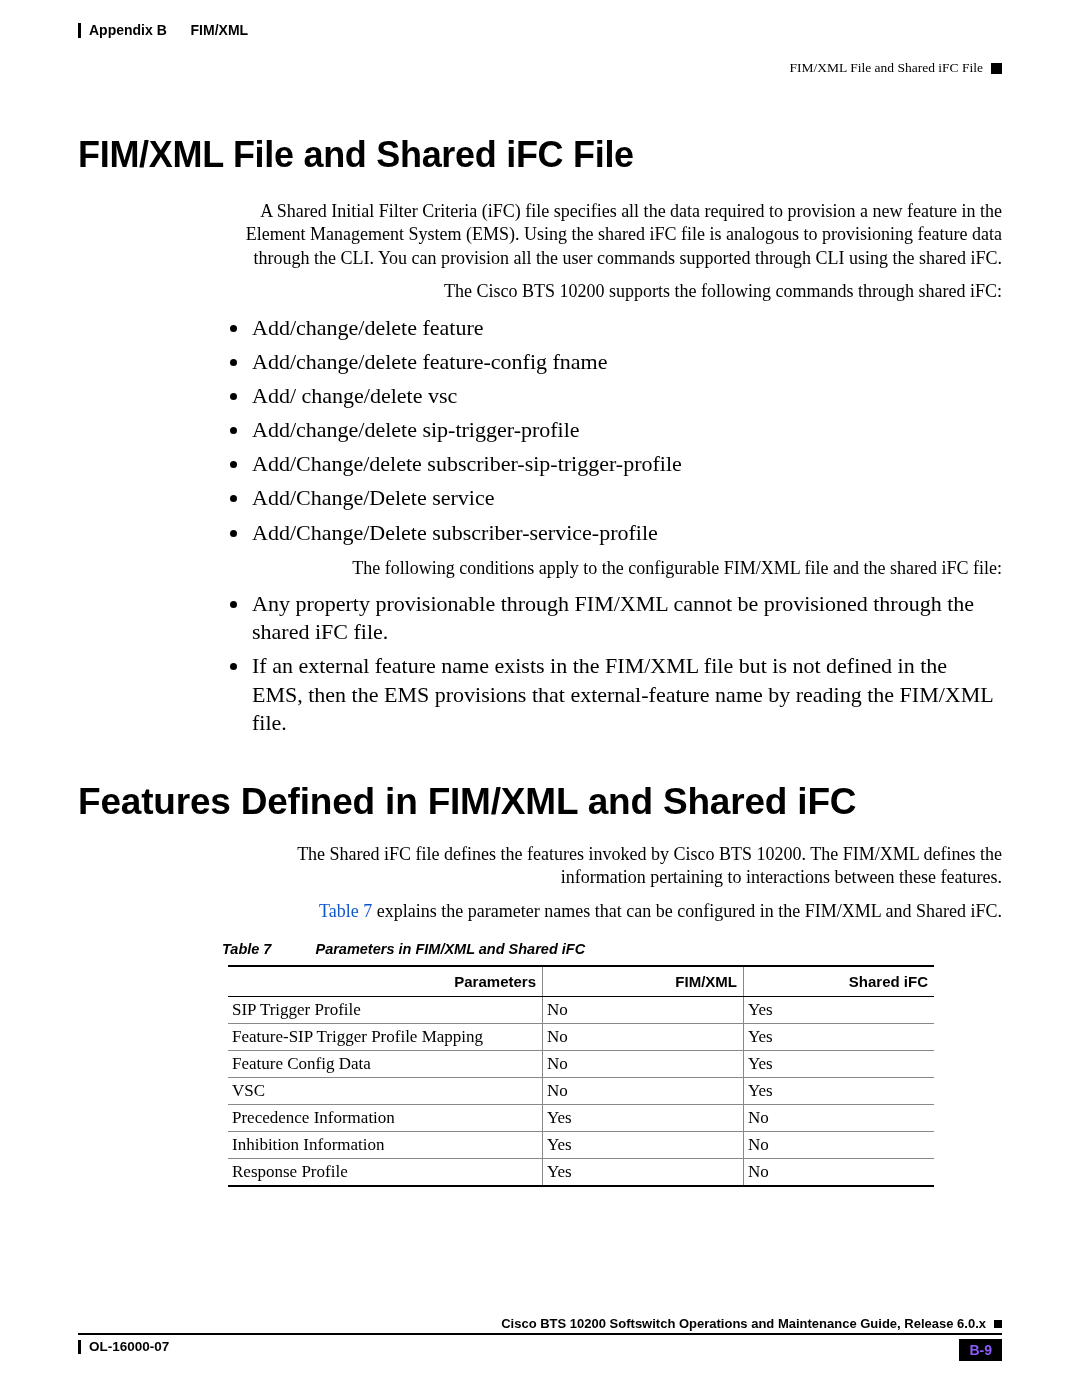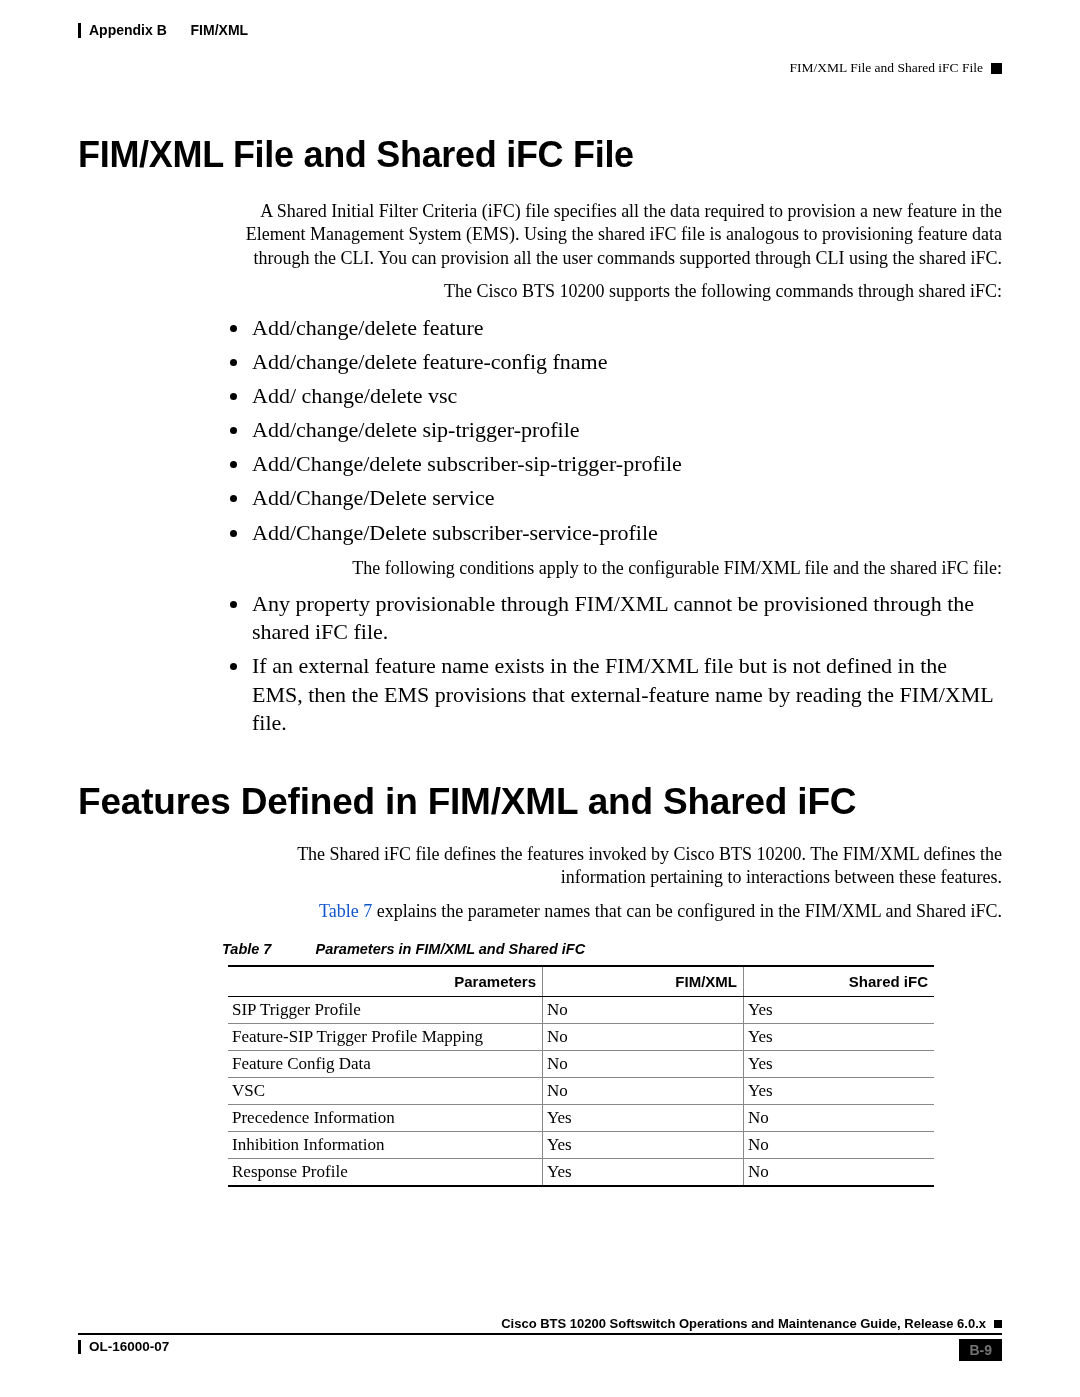--- a/index.html
+++ b/index.html
@@ -120,21 +120,21 @@
     height: 2px; background: #000; margin: 2px 0 4px 0;
   }
   .ftr-line2 {
     display: flex; justify-content: space-between; align-items: flex-start;
     font-size: 13.5px;
     gap: 42px;
   }
   .ftr-left { display: flex; align-items: center; gap: 8px; }
   .ftr-bar-v { width: 3px; height: 14px; background: #000; }
   .ftr-pg {
-    background: #000; color: #737373;
+    background: #000; color: #8b5cf6;
     padding: 3px 10px 3px 10px;
     font-size: 14px;
   }
 </style>
 </head>
 <body>
 
 <div class="page">
 
   <div class="hdr-row">

